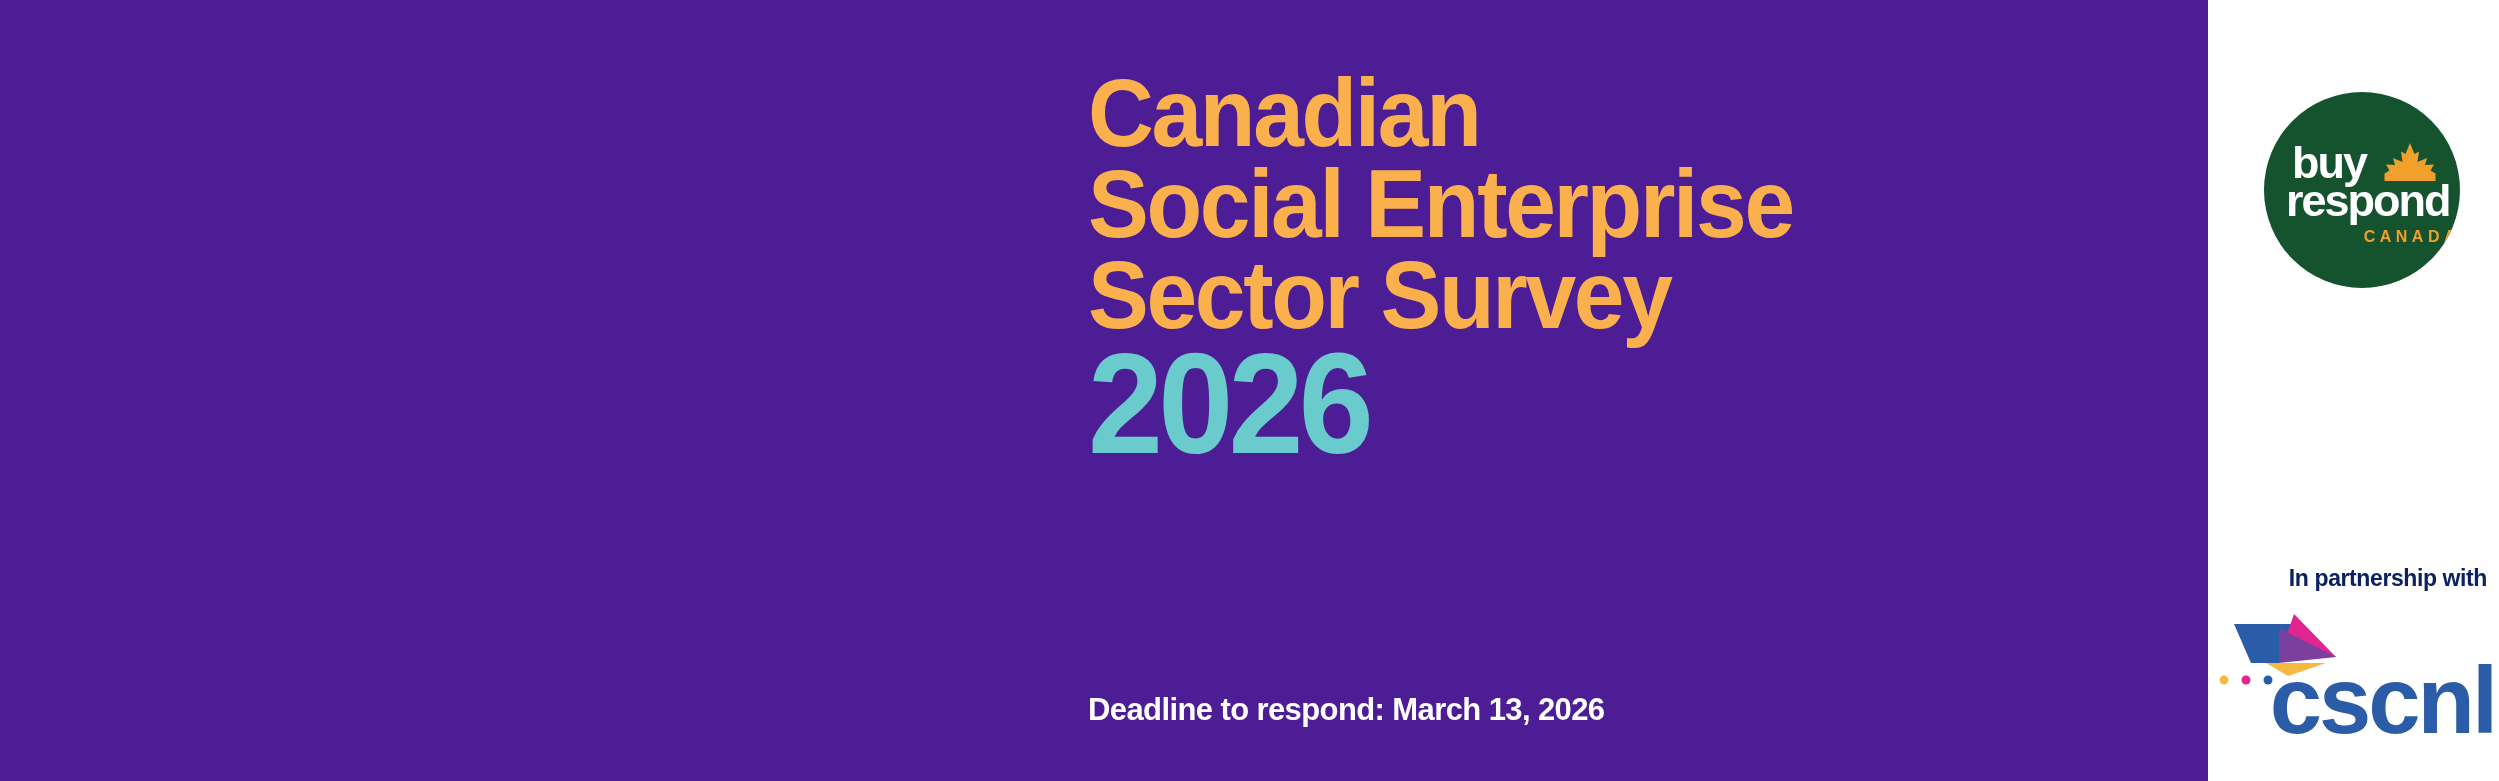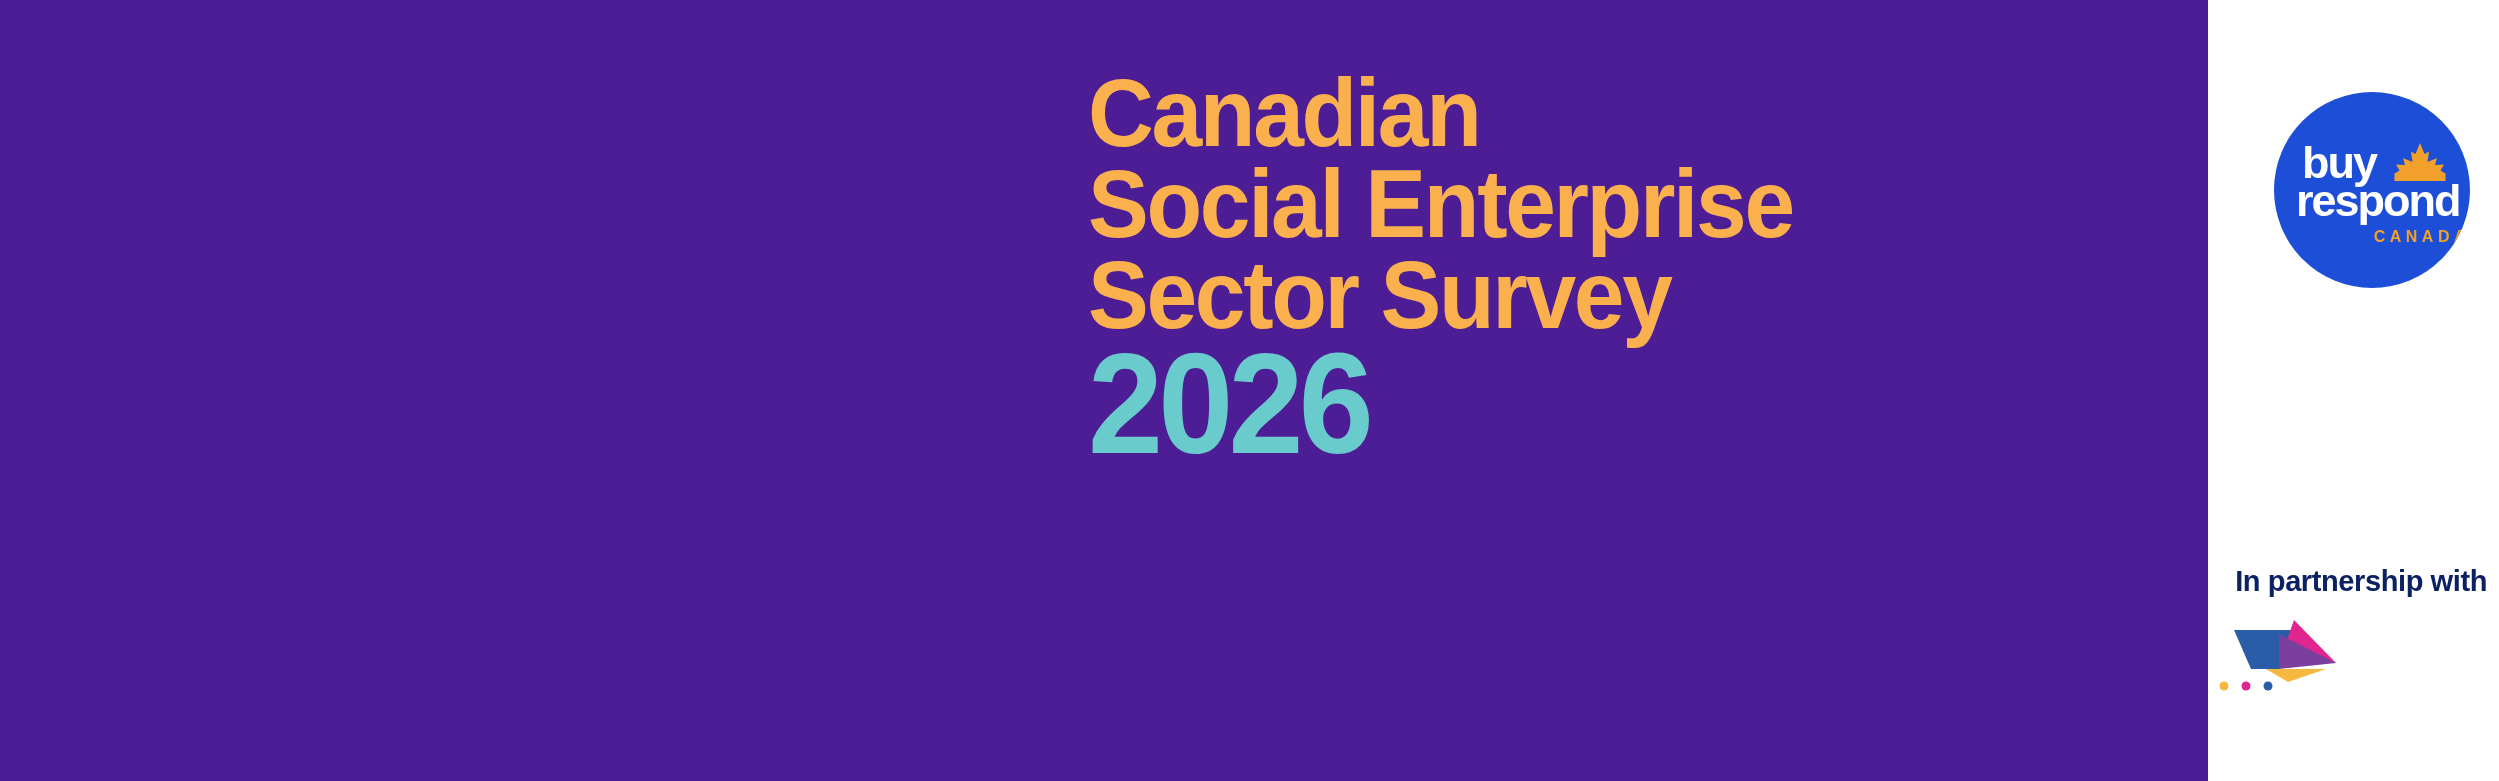--- a/index.html
+++ b/index.html
@@ -78,26 +78,26 @@
     left: 2208px;
     top: 0;
     width: 291px;
     height: 781px;
     background: #ffffff;
   }
 
   
   #buy-social-logo {
     position: absolute;
-    left: 66px;
+    left: 56px;
     top: 92px;
     width: 196px;
     height: 196px;
     border-radius: 50%;
-    background: #1d4ed8;
+    background: #14532d;
     overflow: hidden;
   }
 
   #bsl-inner {
     position: absolute;
     left: 0;
     top: 0;
     width: 196px;
     height: 196px;
   }
@@ -151,21 +151,21 @@
   #partnership {
     position: absolute;
     left: 0;
     top: 565px;
     width: 291px;
   }
 
   #partnership-label {
     font-family: "Liberation Sans", sans-serif;
     font-weight: bold;
-    font-size: 29px;
+    font-size: 23px;
     letter-spacing: -0.4px;
     color: #0B2163;
     text-align: right;
     padding-right: 12px;
     white-space: nowrap;
   }
 
   #cscnl-logo {
     position: relative;
     margin-top: 16px;
@@ -204,20 +204,21 @@
 
   <div id="navy-panel">
 
     <div id="headline-block">
       <div class="headline-line">Canadian</div>
       <div class="headline-line">Social Enterprise</div>
       <div class="headline-line">Sector Survey</div>
       <div class="headline-line year">2026</div>
     </div>
 
+    <div id="deadline">Deadline to respond: March 13, 2026</div>
 
   </div>
 
   <div id="right-panel">
 
     <div id="buy-social-logo">
       <div id="bsl-inner">
 
         <svg id="bsl-leaf" viewBox="0 0 52 40">
           <path fill="#F0A02B" d="M26 1 L30.5 12 L35 9.5 L33.5 20 L43 16 L41 23 L50 22.5 L46.5 28.5
@@ -247,19 +248,20 @@
 
           <polygon points="63,20 120,49 63,55" fill="#7B3FA0"></polygon>
 
           <polygon points="50,55 110,55 72,68" fill="#F5B940"></polygon>
 
           <circle cx="8" cy="72" r="4.5" fill="#F5B940"></circle>
           <circle cx="30" cy="72" r="4.5" fill="#E0268E"></circle>
           <circle cx="52" cy="72" r="4.5" fill="#2A5CA8"></circle>
         </svg>
 
+        <div id="cscnl-wordmark">cscnl</div>
       </div>
 
     </div>
 
   </div>
 
 </div>
 
 </body></html>

